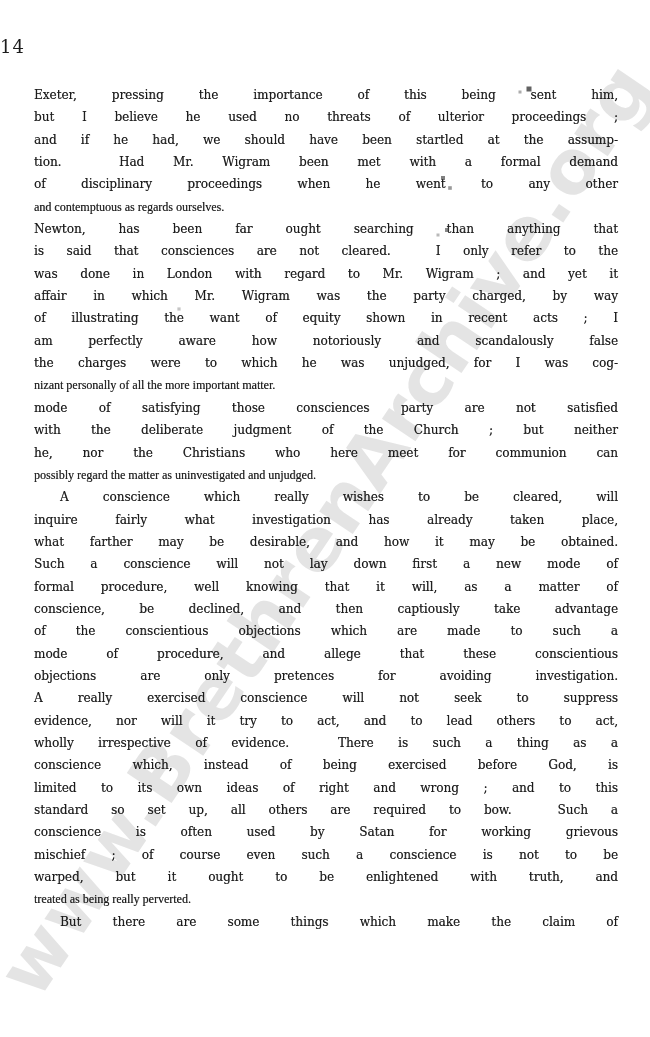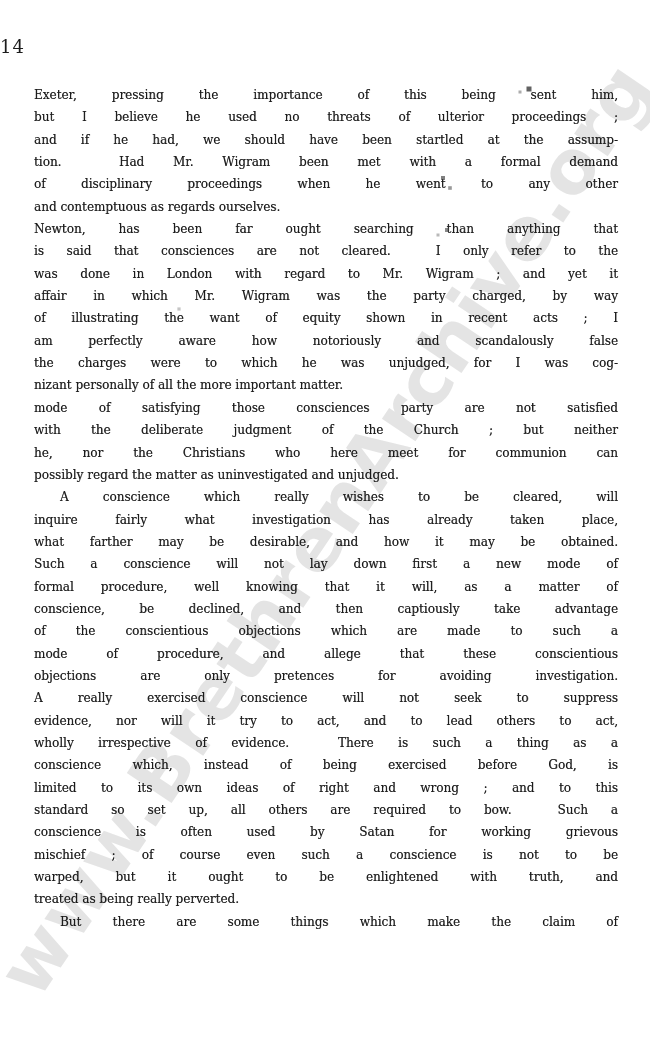--- a/index.html
+++ b/index.html
@@ -43,21 +43,21 @@
     color: #1b1b1b;
     text-shadow: 0.3px 0.3px 0 rgba(25, 25, 25, 0.55);
     z-index: 2;
   }
   .paragraph { margin: 0; }
   .line {
     line-height: 22.35px;
     text-align: justify;
     text-align-last: justify;
   }
-  .line.flush { text-align-last: left; }
+  .line.flush { text-align-last: left; font-family: Liberation Serif, serif; }
   .line.indent { text-indent: 26px; }
   
   .speckles {
     position: absolute; top: 0; left: 0;
     width: 2px; height: 2px;
     background: transparent;
     z-index: 2;
     pointer-events: none;
     box-shadow:
       528px 88px 0 1.5px rgba(45,45,45,0.75),

